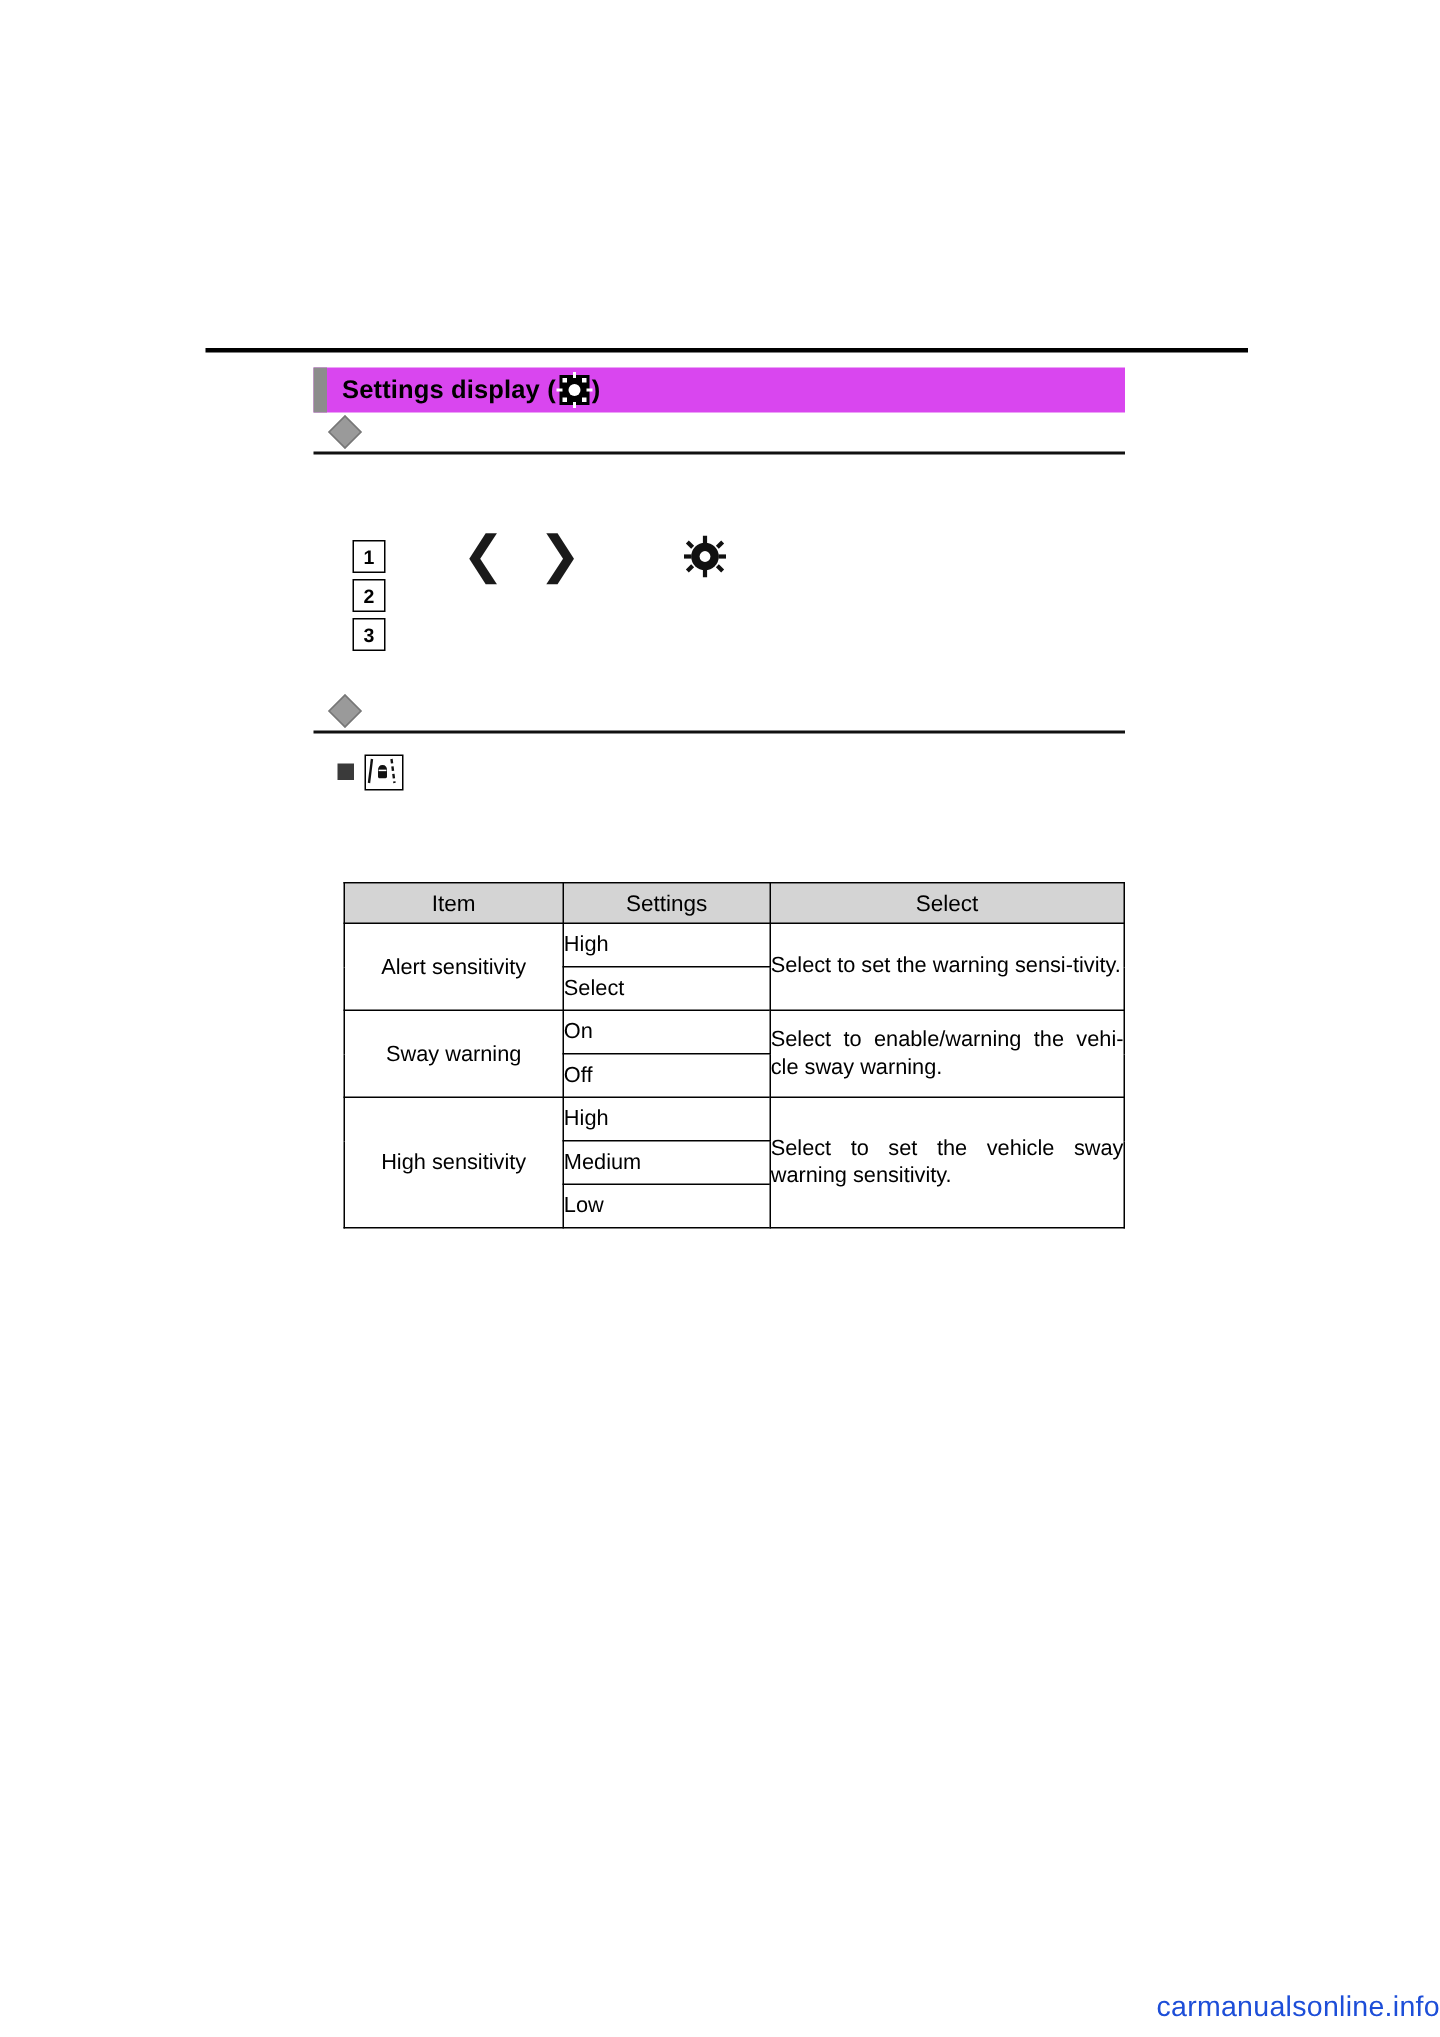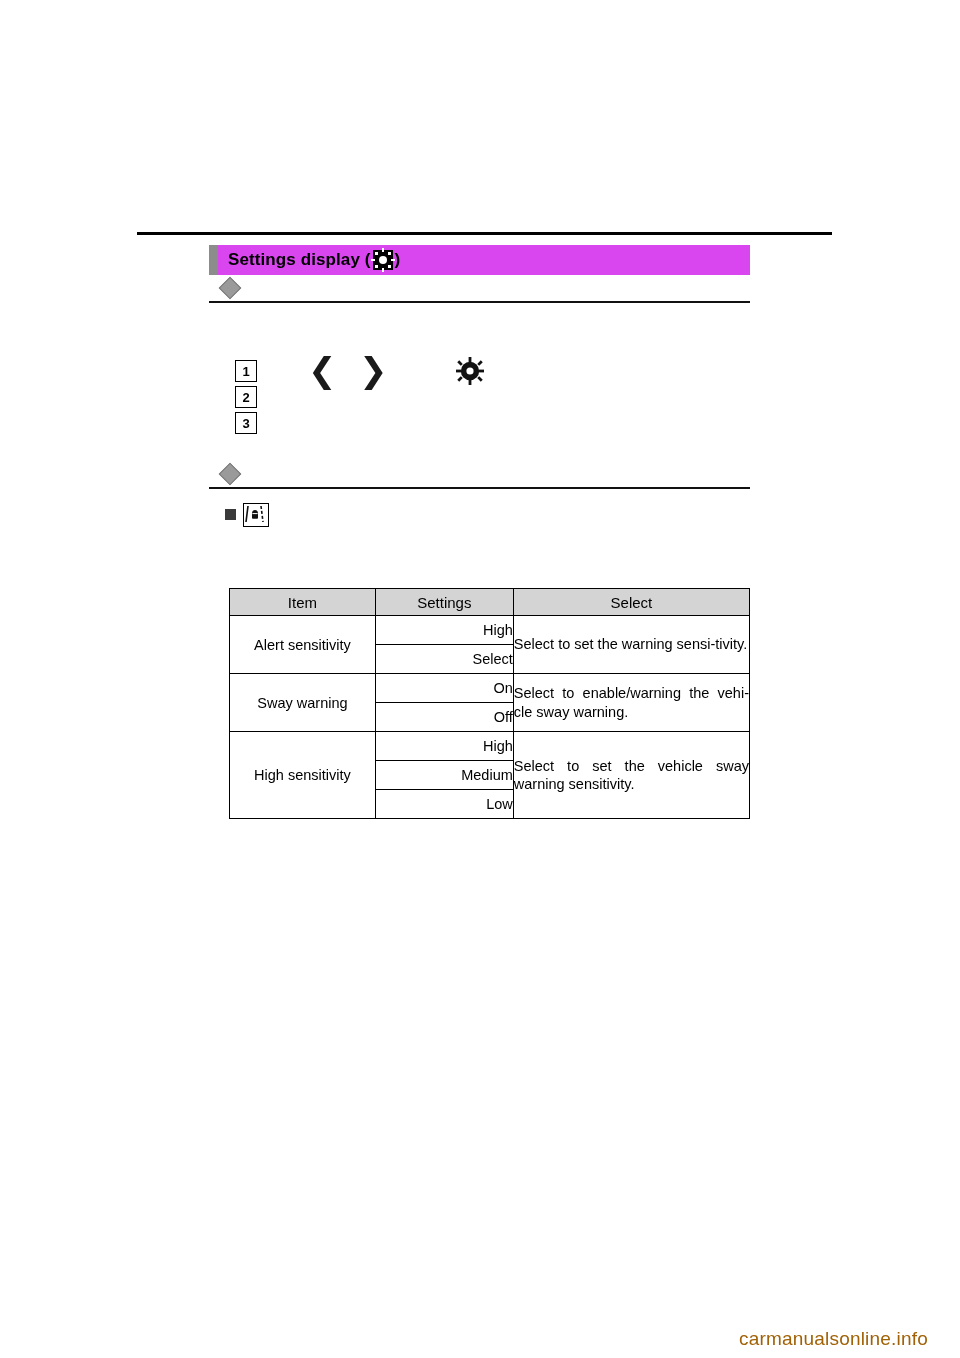--- a/index.html
+++ b/index.html
@@ -174,39 +174,39 @@
   .col-set   { width: 138px; }
   .col-det   { width: 237px; }
 
   td.item-cell {
     padding-left: 8px;
     text-align: center;
     vertical-align: middle;
   }
   td.set-cell {
     padding-left: 9px;
-    text-align: right;
+    text-align: left;
     vertical-align: middle;
     height: 28px;
   }
   td.det-cell {
     padding: 5px 9px 5px 9px;
     text-align: justify;
     text-align-last: left;
     vertical-align: middle;
     line-height: 1.25;
   }
 
   
   .footer {
     position: absolute;
-    right: 32px;
+    right: 0;
     bottom: 8px;
     font-size: 19px;
-    color: #a16207;
+    color: #1d4ed8;
     font-family: "Liberation Sans", sans-serif;
     letter-spacing: 0.2px;
   }
 </style>
 </head>
 <body>
 
 <div class="top-rule"></div>
 
 <div class="section-header">

